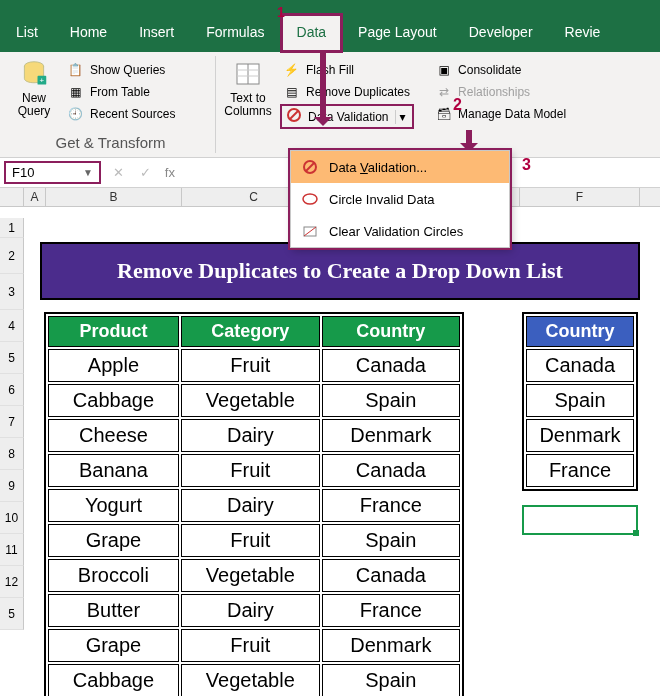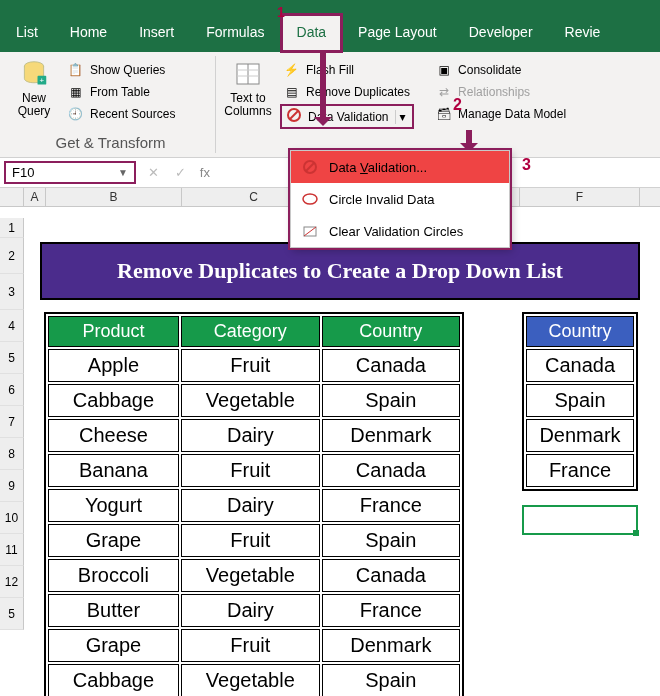--- a/index.html
+++ b/index.html
@@ -23,40 +23,40 @@
 .vstack { display: flex; flex-direction: column; gap: 2px; }
 .disabled { color: #a0a0a0; }
 
 
 .dv-split { display: flex; align-items: center; border: 2px solid #8b1e5c; background: #f3f2f1; padding: 1px 4px; gap: 6px; position: relative; }
 .dv-split .dd-chevron { border-left: 1px solid #ccc; padding-left: 4px; }
 
 
 .dv-menu { position: absolute; top: 150px; left: 290px; width: 220px; background: #fff; border: 1px solid #c8c8c8; box-shadow: 2px 3px 8px rgba(0,0,0,0.25); z-index: 50; font-size: 13px; outline: 2px solid #8b1e5c; }
 .dv-menu .mi { display: flex; align-items: center; gap: 10px; padding: 7px 10px; }
-.dv-menu .mi.hover { background: #ef4444; }
+.dv-menu .mi.hover { background: #fdba74; }
 .dv-menu .mi .icon { width: 18px; height: 18px; display: flex; align-items: center; justify-content: center; }
 .dv-menu .mi .ul { text-decoration: underline; }
 
 
 .fbar { display: flex; align-items: center; height: 30px; border-bottom: 1px solid #d1d1d1; font-size: 13px; }
-.namebox { width: 132px; border: 2px solid #8b1e5c; margin: 2px 4px; display: flex; align-items: center; padding: 2px 6px; gap: 6px; justify-content: space-between; }
+.namebox { width: 97px; border: 2px solid #8b1e5c; margin: 2px 4px; display: flex; align-items: center; padding: 2px 6px; gap: 6px; justify-content: space-between; }
 .namebox .dd { color: #666; font-size: 10px; }
 .fbar .fxbtn { padding: 0 8px; color: #888; }
 .fbar .fx { color: #888; padding-left: 6px; }
 .colheads { display: flex; background: #eee; border-bottom: 1px solid #c8c8c8; font-size: 12px; }
 .colheads .ch { border-right: 1px solid #c8c8c8; text-align: center; padding: 2px 0; color: #333; }
 .rowhead { background: #eee; border-right: 1px solid #c8c8c8; border-bottom: 1px solid #e0e0e0; text-align: center; font-size: 12px; display: flex; align-items: center; justify-content: center; }
 
 
 .banner { position: absolute; left: 40px; top: 242px; width: 600px; height: 58px; background: #4b2c8c; border: 2px solid #000; color: #fff; font-family: Georgia, 'Times New Roman', serif; font-size: 22px; font-weight: bold; display: flex; align-items: center; justify-content: center; }
 
 
 .tbl { position: absolute; border: 2px solid #000; font-family: Georgia, 'Times New Roman', serif; background: #fff; }
-.tbl th { background: #169a4a; color: #fff; font-size: 18px; padding: 4px 8px; border: 1px solid #000; font-weight: normal; }
+.tbl th { background: #169a4a; color: #fff; font-size: 18px; padding: 4px 8px; border: 1px solid #000; font-weight: bold; }
 .tbl td { border: 1px solid #000; text-align: center; font-size: 20px; padding: 4px 6px; }
 .tbl.country th { background: #3b5fbf; }
 
 .sel-cell { position: absolute; border: 2px solid #169a4a; }
 .sel-handle { position: absolute; width: 6px; height: 6px; background: #169a4a; right: -3px; bottom: -3px; }
 
 
 .arrow-v { position: absolute; width: 6px; background: #8b1e5c; }
 .arrow-v::after { content: ''; position: absolute; left: -6px; bottom: -8px; border: 9px solid transparent; border-top-color: #8b1e5c; border-bottom: none; }
 .annot-num { position: absolute; color: #b00040; font-size: 16px; font-weight: bold; }

